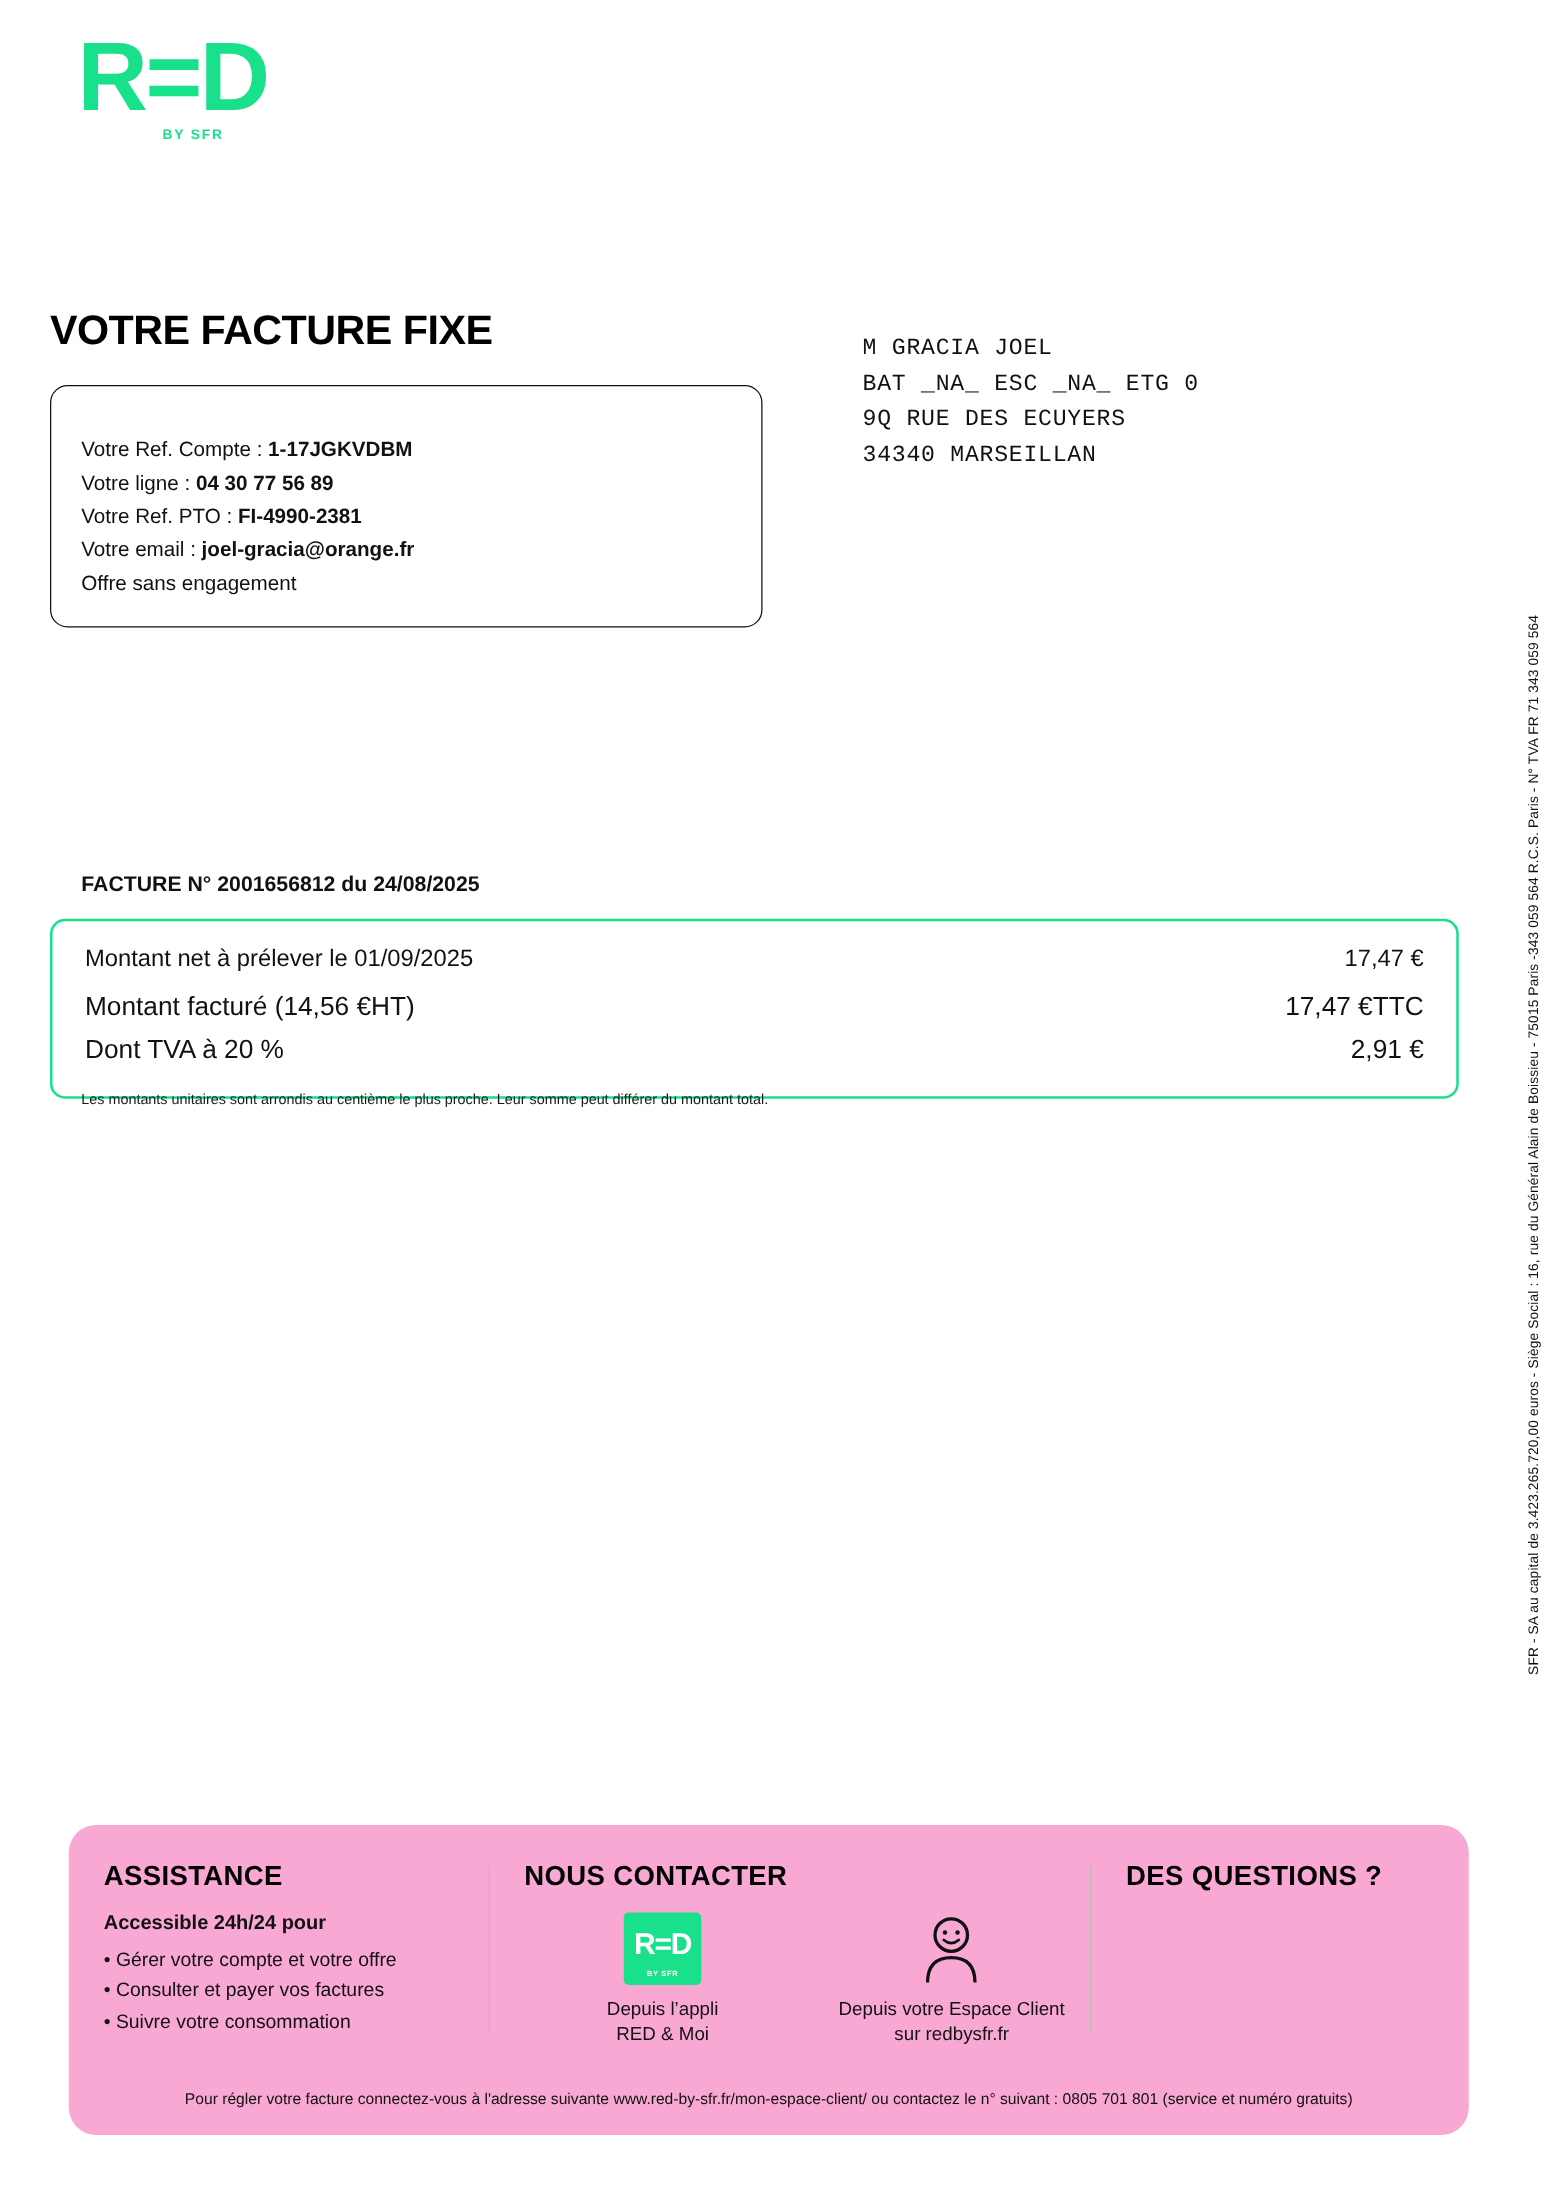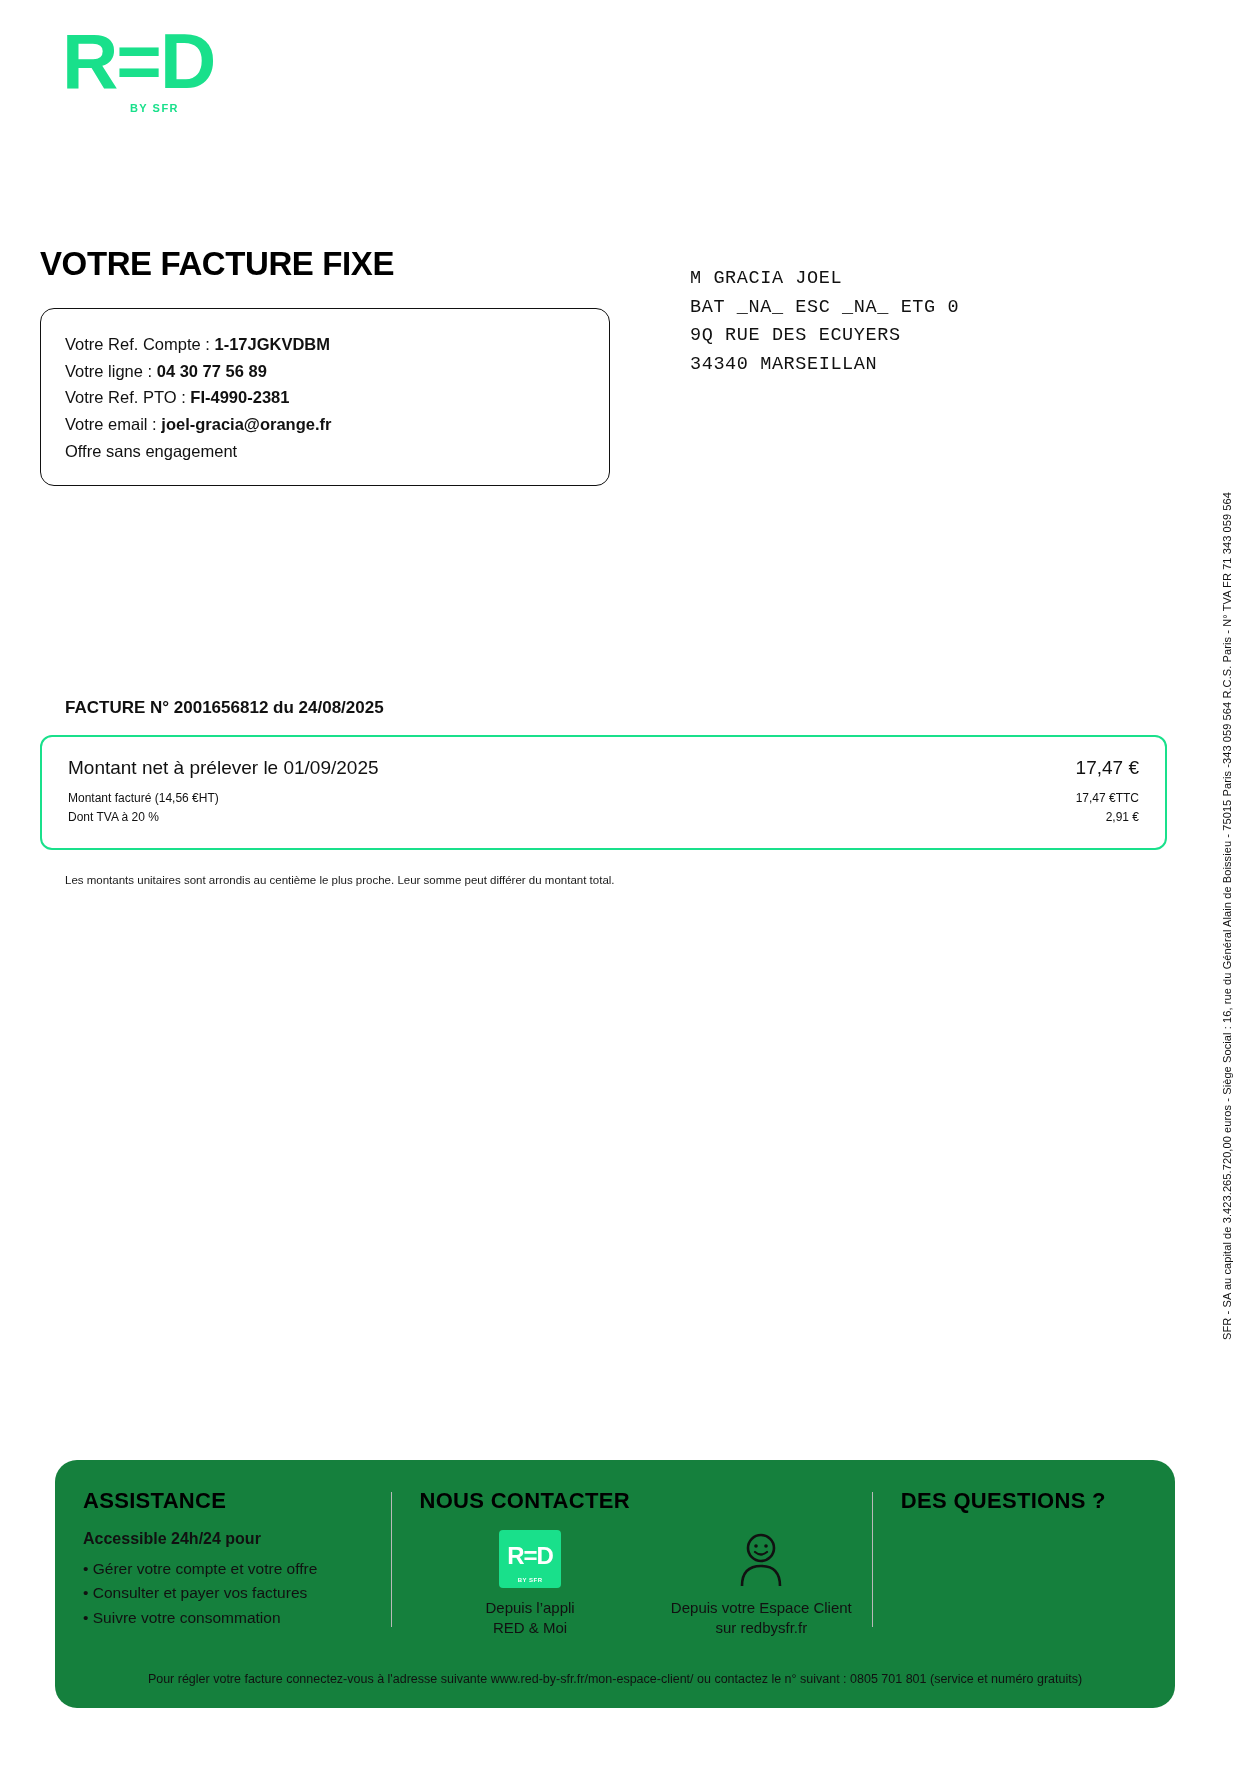--- a/index.html
+++ b/index.html
@@ -54,21 +54,21 @@
 
   
   .ref-box {
     position: absolute;
     left: 40px;
     top: 308px;
     width: 570px;
     box-sizing: border-box;
     border: 1.6px solid #111;
     border-radius: 14px;
-    padding: 22px 24px 20px 24px;
+    padding: 38px 24px 20px 24px;
   }
   .ref-line {
     font-size: 16.5px;
     line-height: 1.62;
     color: #111;
   }
   .ref-line b { font-weight: bold; }
 
   
   .address {
@@ -109,21 +109,21 @@
     align-items: baseline;
     font-size: 19px;
     font-weight: normal;
     color: #111;
     margin-bottom: 10px;
   }
   .amount-row {
     display: flex;
     justify-content: space-between;
     align-items: baseline;
-    font-size: 12px;
+    font-size: 21px;
     color: #111;
     line-height: 1.62;
     gap: 23px;
   }
   .footnote {
     position: absolute;
     left: 65px;
     top: 874px;
     font-size: 11.5px;
     color: #1a1a1a;
@@ -143,21 +143,21 @@
   }
 
   
   .bottom-panel {
     position: absolute;
     left: 55px;
     top: 1460px;
     width: 1120px;
     height: 248px;
     box-sizing: border-box;
-    background: #15803d;
+    background: #f9a8d4;
     border-radius: 22px;
     padding: 28px 28px 0 28px;
   }
   .panel-cols {
     display: flex;
     align-items: stretch;
   }
   .col-assist { width: 320px; padding-right: 18px; }
   .col-contact { width: 500px; padding-left: 28px; }
   .col-quest { width: 272px; padding-left: 28px; }

